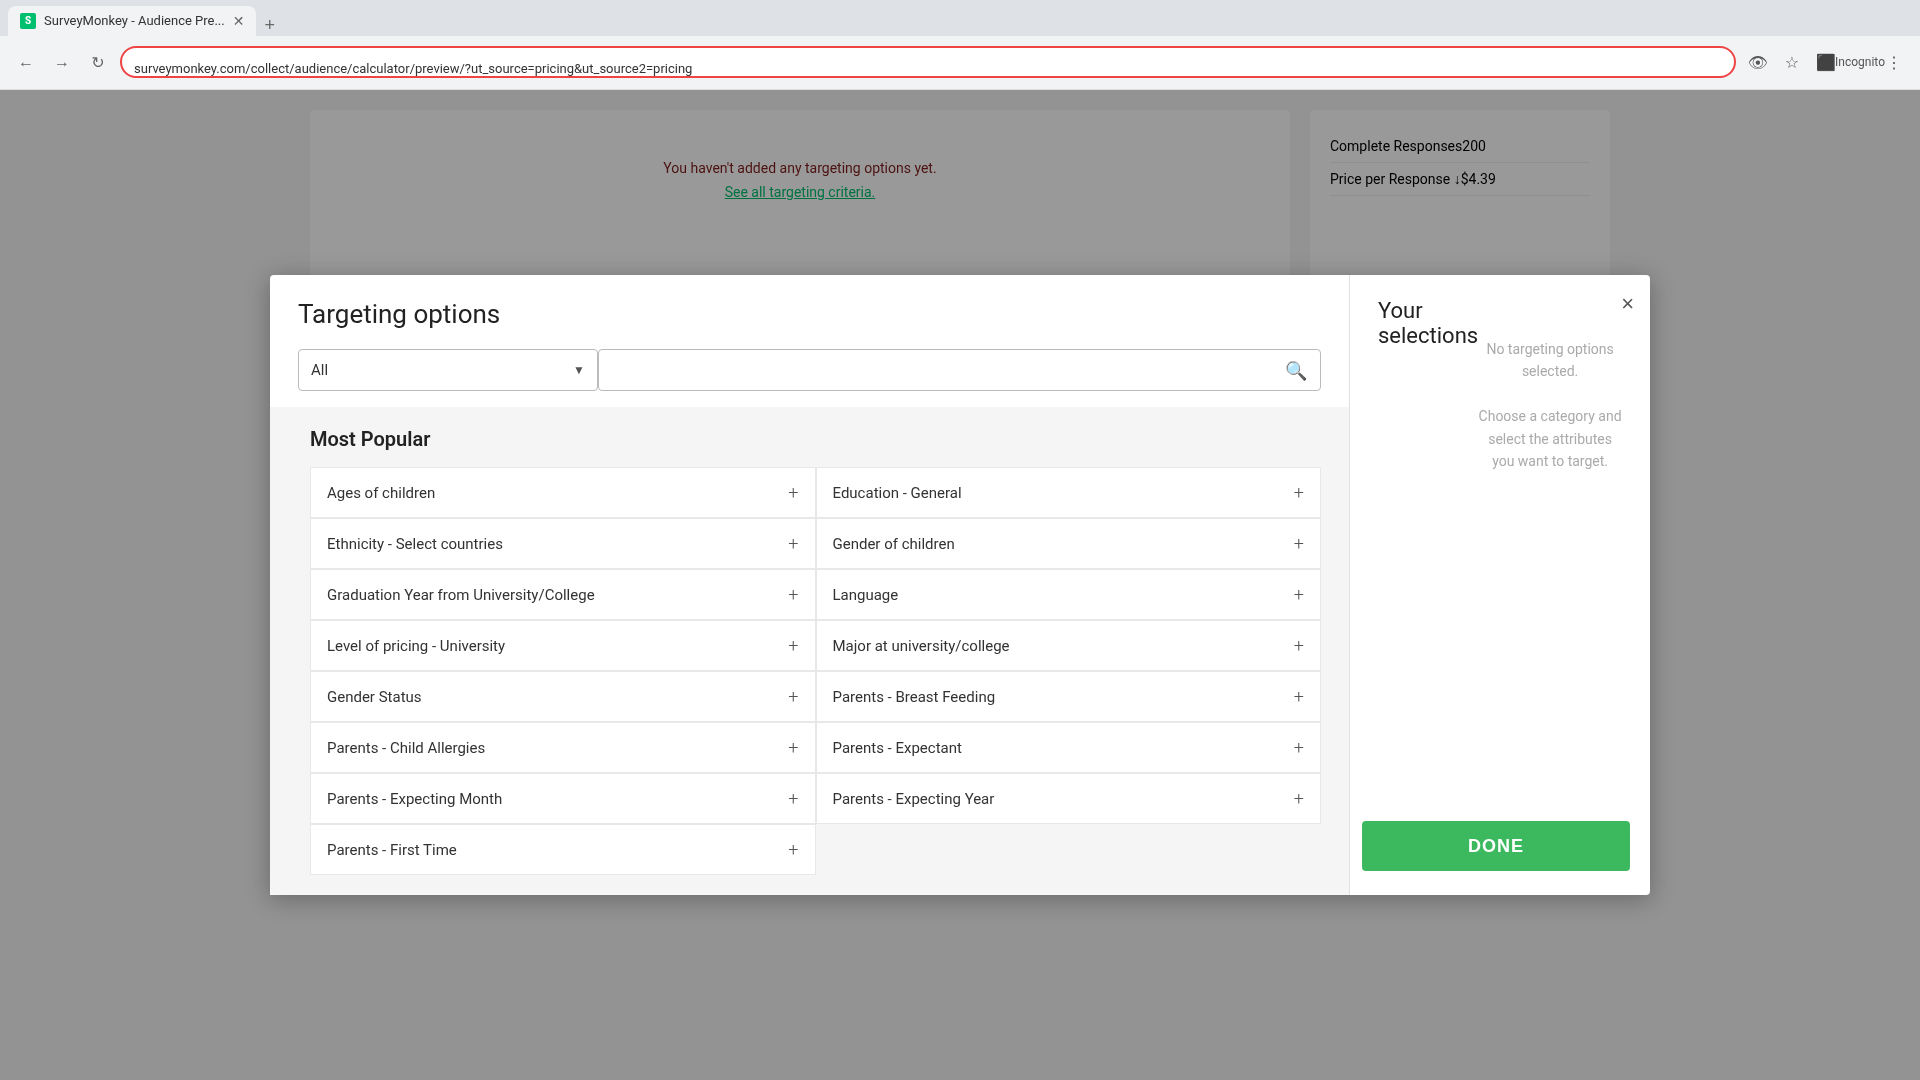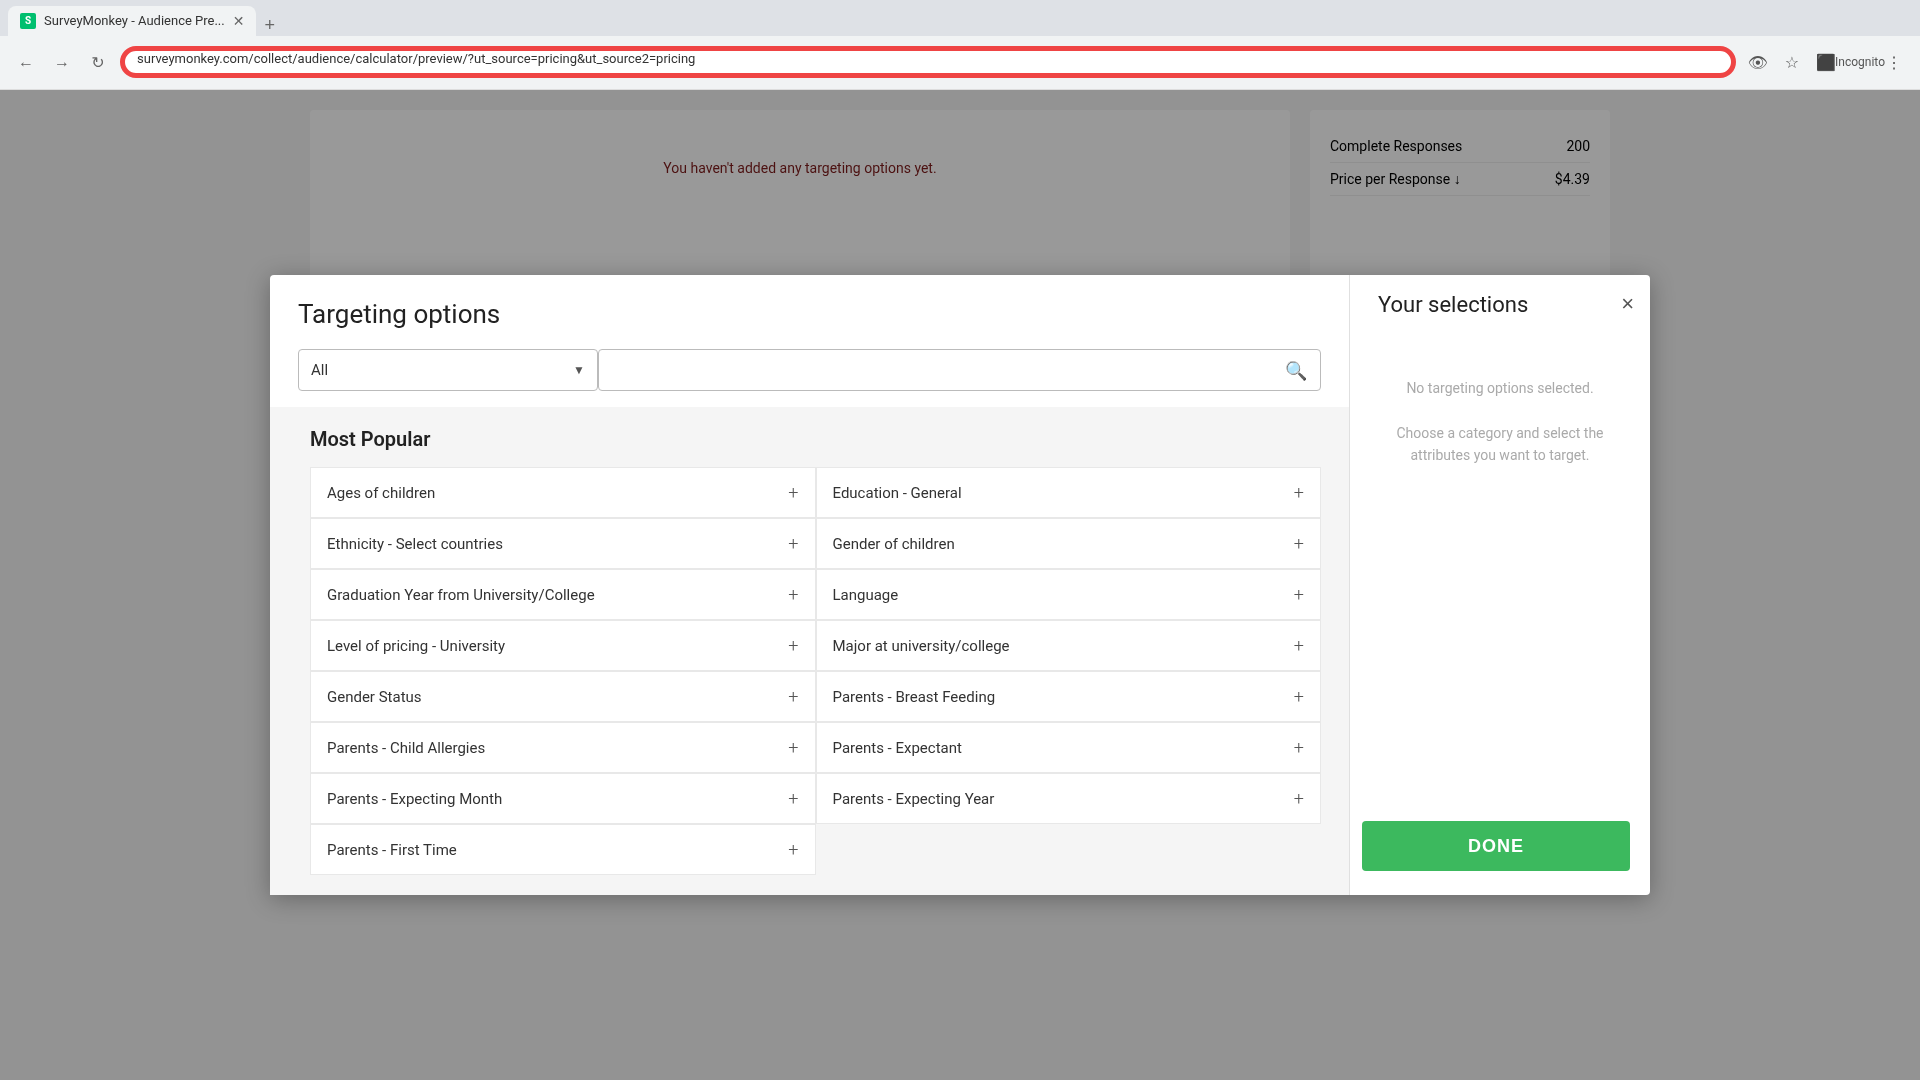--- a/index.html
+++ b/index.html
@@ -83,24 +83,24 @@
       display: flex;
       align-items: center;
       justify-content: center;
       color: #666;
       font-size: 16px;
     }
     .address-bar {
       flex: 1;
       height: 32px;
       background: #fff;
-      border: 5px solid #ef4444;
+      border: 2px solid #ef4444;
       border-radius: 16px;
       display: flex;
-      align-items: flex-start;
+      align-items: flex-end;
       padding: 0 12px;
       font-size: 13px;
       color: #333;
     }
     .toolbar-icons {
       display: flex;
       gap: 6px;
       align-items: center;
     }
     .toolbar-icon {
@@ -144,21 +144,20 @@
       text-align: center;
     }
     .bg-right {
       width: 300px;
       background: #fff;
       border-radius: 4px;
       padding: 20px;
     }
     .bg-right-row {
       display: flex;
-      justify-content: space-between;
       padding: 8px 0;
       border-bottom: 1px solid #eee;
       font-size: 14px;
     }
 
     
     .overlay {
       position: absolute;
       top: 90px;
       left: 0;
@@ -280,22 +279,21 @@
     .option-plus {
       color: #555;
       font-size: 18px;
       font-weight: 300;
     }
 
     
     .modal-sidebar {
       width: 300px;
       display: flex;
-      flex-direction: column;
-      padding: 17px 28px;
+      padding: 23px 28px;
       position: relative;
     }
     .sidebar-title {
       font-size: 22px;
       font-weight: 400;
       color: #222;
       margin-bottom: 20px;
     }
     .no-selections-text {
       color: #aaa;
@@ -368,20 +366,21 @@
       <div class="toolbar-icon" style="font-size:12px; color:#555;">Incognito</div>
       <div class="toolbar-icon">⋮</div>
     </div>
   </div>
 </div>
 
 <div class="page-bg">
   <div class="bg-content">
     <div class="bg-left">
       <p style="margin-top: 30px; color: #7f1d1d;">You haven't added any targeting options yet.</p>
+      <p style="color: #00bf6f; cursor: pointer; text-decoration: underline; margin-top: 8px;">See all targeting criteria.</p>
     </div>
     <div class="bg-right">
       <div class="bg-right-row">
         <span>Complete Responses</span>
         <span>200</span>
       </div>
       <div class="bg-right-row">
         <span>Price per Response ↓</span>
         <span>$4.39</span>
       </div>

